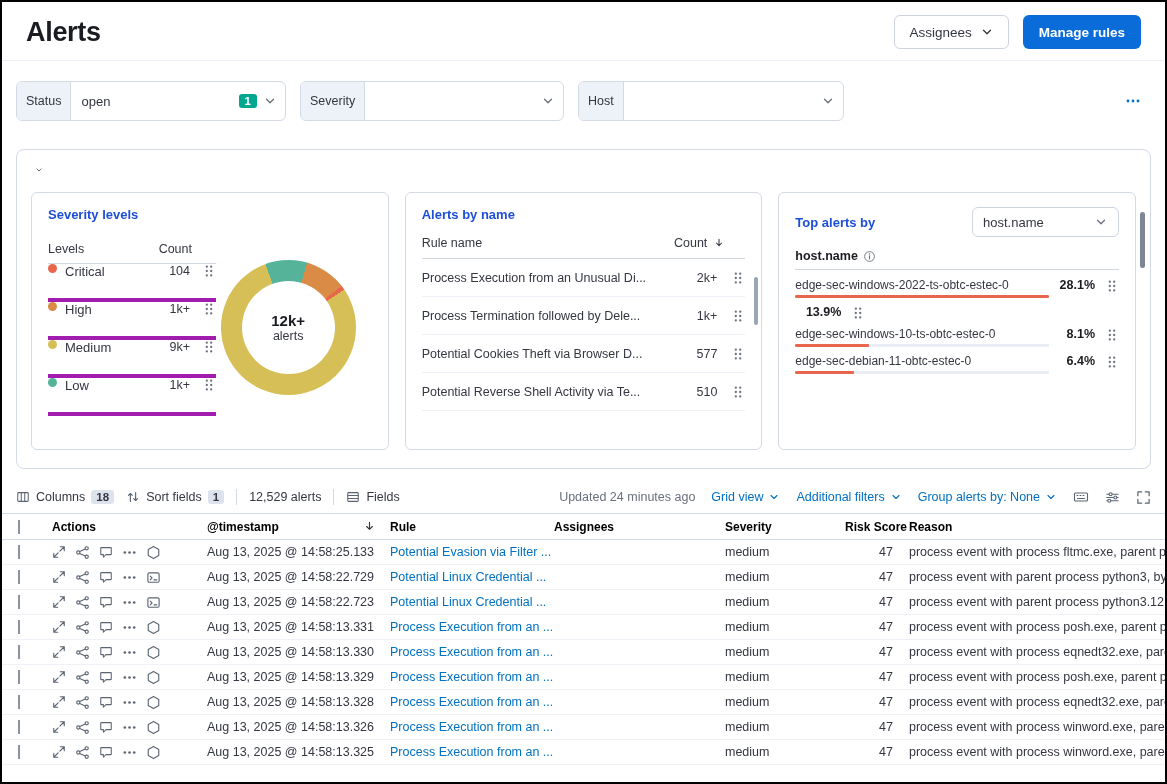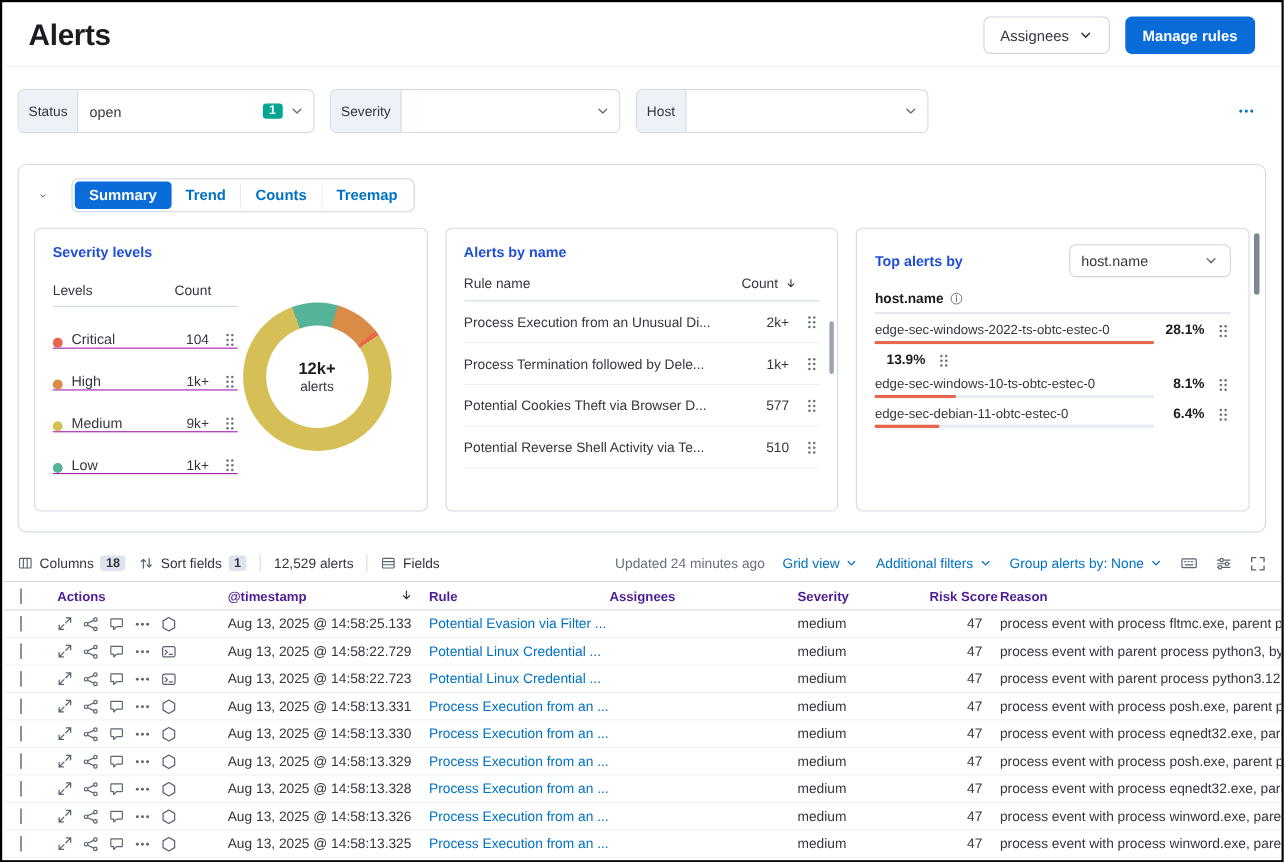--- a/index.html
+++ b/index.html
@@ -72,21 +72,21 @@
   .panels { display: flex; gap: 16px; }
   .panel { flex: 1; border: 1px solid #d3dae6; border-radius: 6px; background: #fff; padding: 14px 16px; height: 258px; position: relative; overflow: hidden; }
   .panel-title { font-size: 13px; font-weight: 700; color: #1d4ed8; }
   .kebab { color: #69707d; cursor: pointer; }
 
   
   .sev-body { display: flex; margin-top: 12px; }
   .sev-table { width: 168px; flex: none; }
   .sev-head { display: flex; font-size: 12.5px; color: #343741; padding: 8px 0 7px; border-bottom: 1px solid #cfd7e2; }
   .sev-head .col-count { margin-left: auto; margin-right: 24px; }
-  .sev-row { display: flex; align-items: flex-end; height: 38px; border-bottom: 1px solid #a21caf; }
+  .sev-row { display: flex; align-items: flex-start; height: 38px; border-bottom: 4px solid #a21caf; }
   .sev-dot { width: 9px; height: 9px; border-radius: 50%; margin-right: 8px; flex: none; }
   .sev-label { font-size: 13px; }
   .sev-count { margin-left: auto; font-size: 12.5px; }
   .sev-row .kebab { margin-left: 12px; }
   .donut { width: 135px; height: 135px; border-radius: 50%; background: #d6bf57; position: relative; margin: 26px 16px 0 auto; flex: none; }
   .donut-hole { position: absolute; inset: 21px; background: #fff; border-radius: 50%; display: flex; flex-direction: column; align-items: center; justify-content: center; }
   .donut-value { font-size: 15px; font-weight: 700; color: #1a1c21; }
   .donut-label { font-size: 12.5px; color: #343741; }
 
   
@@ -128,21 +128,21 @@
   .tb-right { margin-left: auto; display: flex; align-items: center; gap: 16px; }
   .tb-link { display: inline-flex; align-items: center; gap: 5px; color: #0071c2; font-weight: 500; cursor: pointer; background: none; border: none; font-family: inherit; font-size: 12.5px; }
   .tb-icon-btn { color: #5a6472; cursor: pointer; background: none; border: none; padding: 0; display: inline-flex; }
 
   
   .grid { margin-top: 8px; }
   .grid-row {
     display: grid; grid-template-columns: 34px 155px 183px 164px 171px 120px 64px 1fr;
     align-items: center; padding-left: 16px; height: 25px; border-bottom: 1px solid #eef1f6; font-size: 12.5px;
   }
-  .grid-header { height: 27px; font-weight: 700; font-size: 12px; border-top: 1px solid #d3dae6; border-bottom: 1px solid #d3dae6; color: #4c1d95; }
+  .grid-header { height: 27px; font-weight: 700; font-size: 12px; border-top: 1px solid #d3dae6; border-bottom: 1px solid #d3dae6; color: #000000; }
   .checkbox { width: 14px; height: 14px; border: 1px solid #8b93a3; border-radius: 3px; background: #fff; cursor: pointer; }
   .cell { overflow: hidden; white-space: nowrap; }
   .cell.actions { display: flex; align-items: center; gap: 9px; color: #5a6472; overflow: visible; }
   .cell.timestamp { display: flex; align-items: center; padding-right: 14px; }
   .cell.timestamp .sort-arrow { margin-left: auto; color: #343741; }
   .cell.rule a { color: #0071c2; text-decoration: none; }
   .cell.risk { text-align: right; padding-right: 16px; }
   .cell.reason { color: #343741; }
   .row-icon { cursor: pointer; }
 </style>
@@ -280,26 +280,20 @@
   <svg class="ic filter-more" width="16" height="16">
       <use href="#sym-dots-h"></use>
     </svg>
 </div>
 
 <section class="charts-wrap">
   <div class="charts-head">
     <svg class="ic collapse-btn" width="16" height="16">
         <use href="#sym-chevron"></use>
       </svg>
-    <div class="tab-group">
-      <span class="tab-item selected">Summary</span>
-      <span class="tab-item">Trend</span>
-      <span class="tab-item">Counts</span>
-      <span class="tab-item">Treemap</span>
-    </div>
   </div>
 
   <div class="panels">
 
     <div class="panel">
       <div class="panel-title">Severity levels</div>
       <div class="sev-body">
         <div class="sev-table">
           <div class="sev-head">
             <span>Levels</span>

